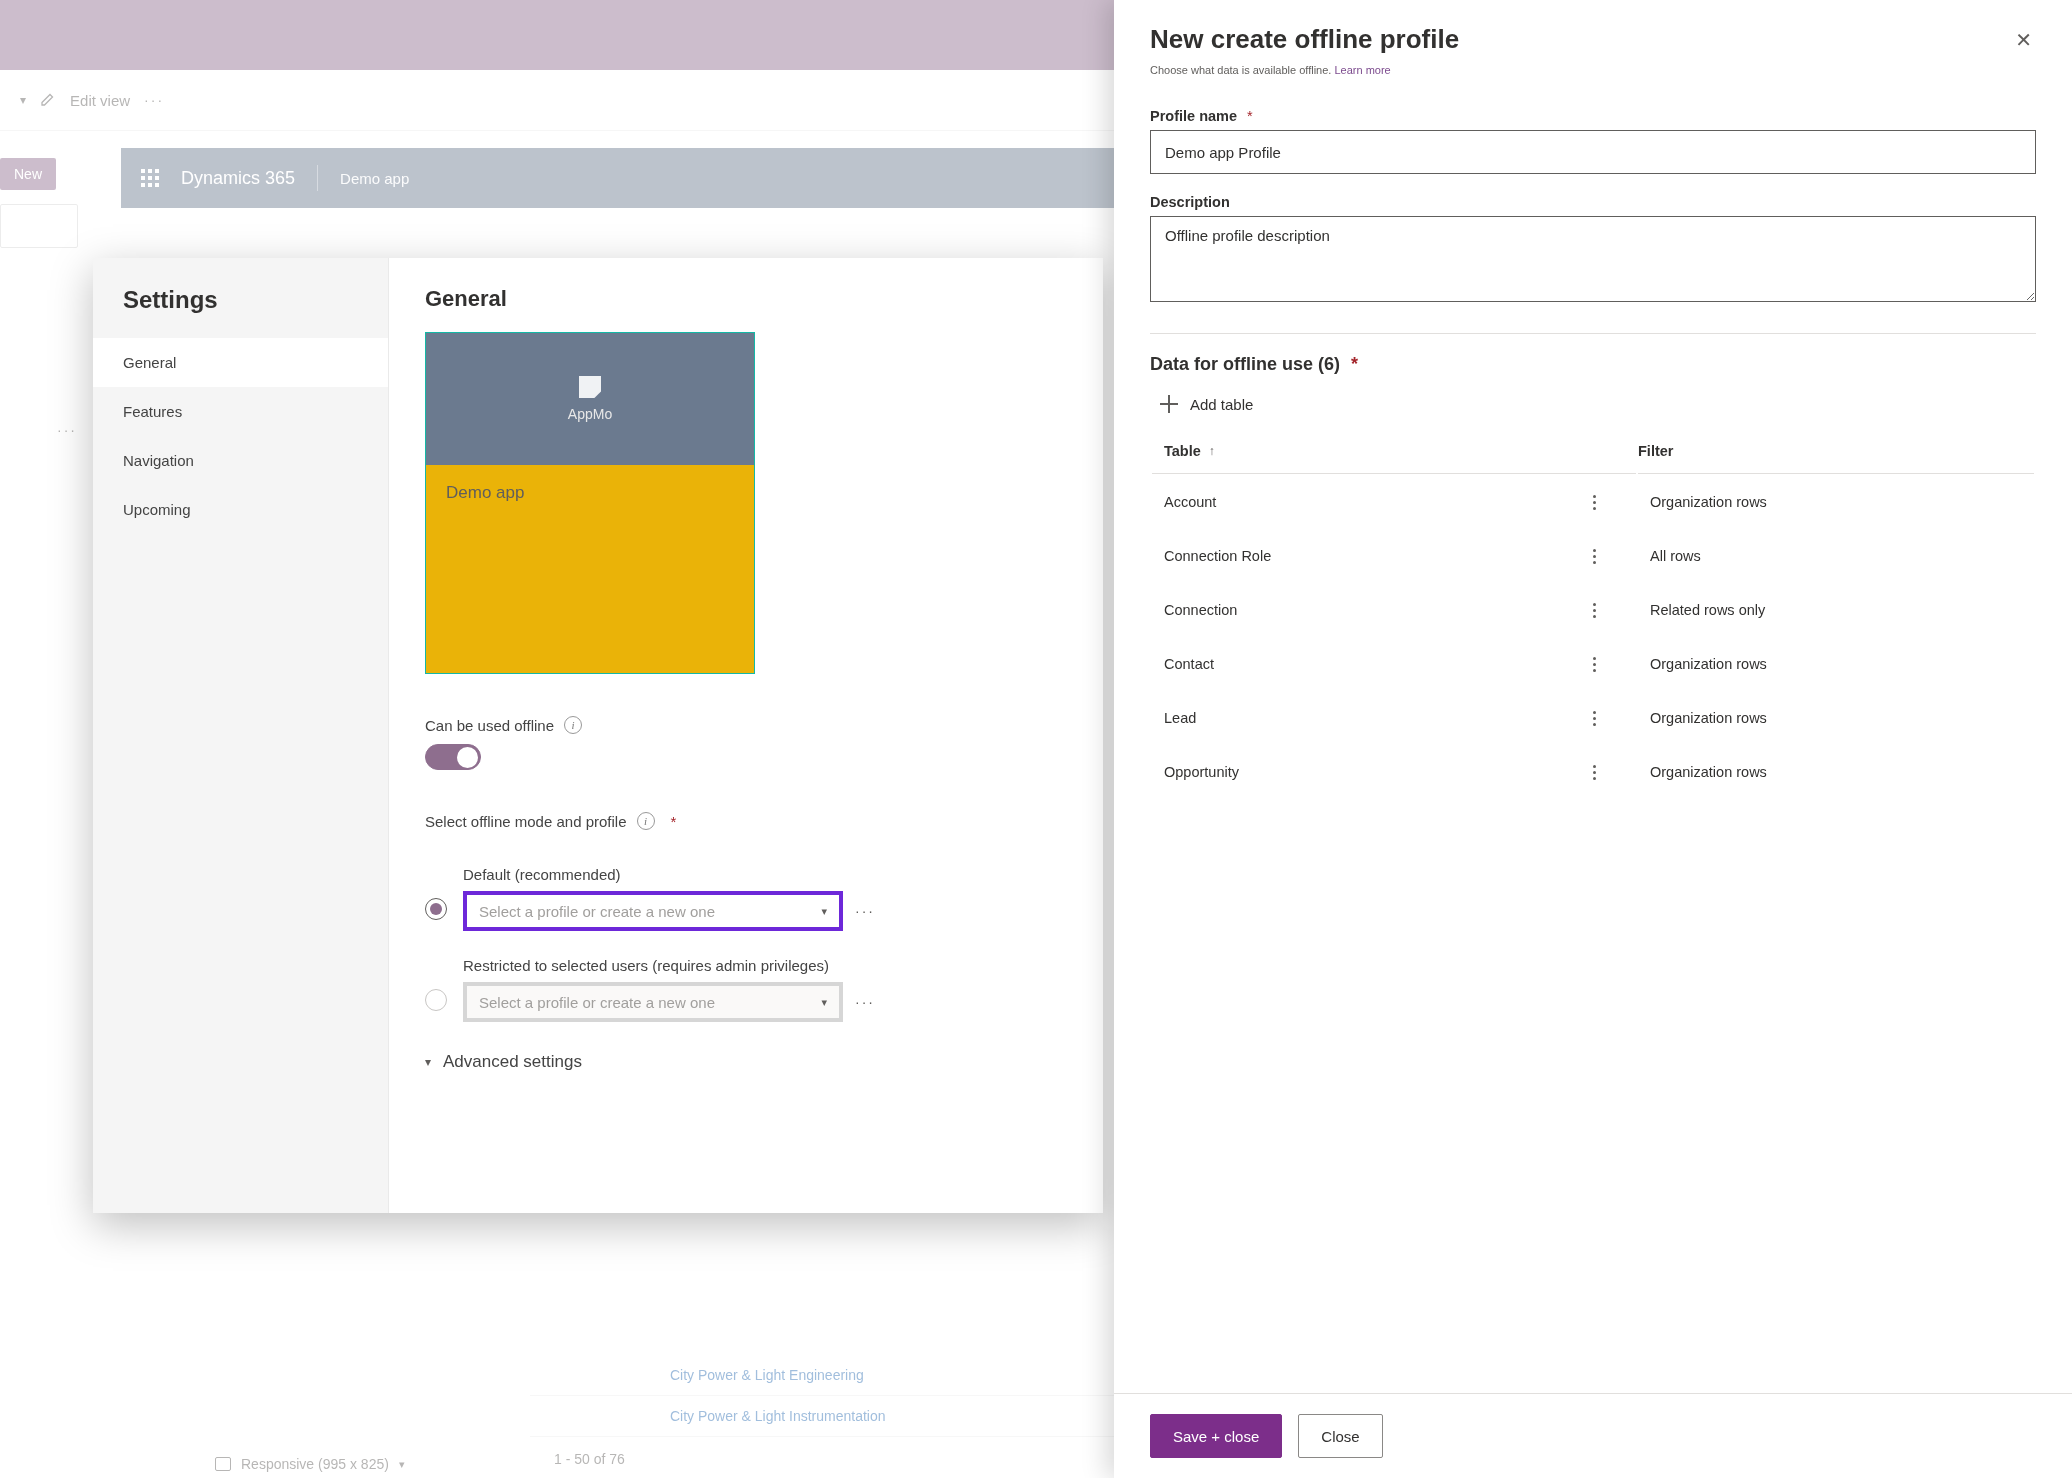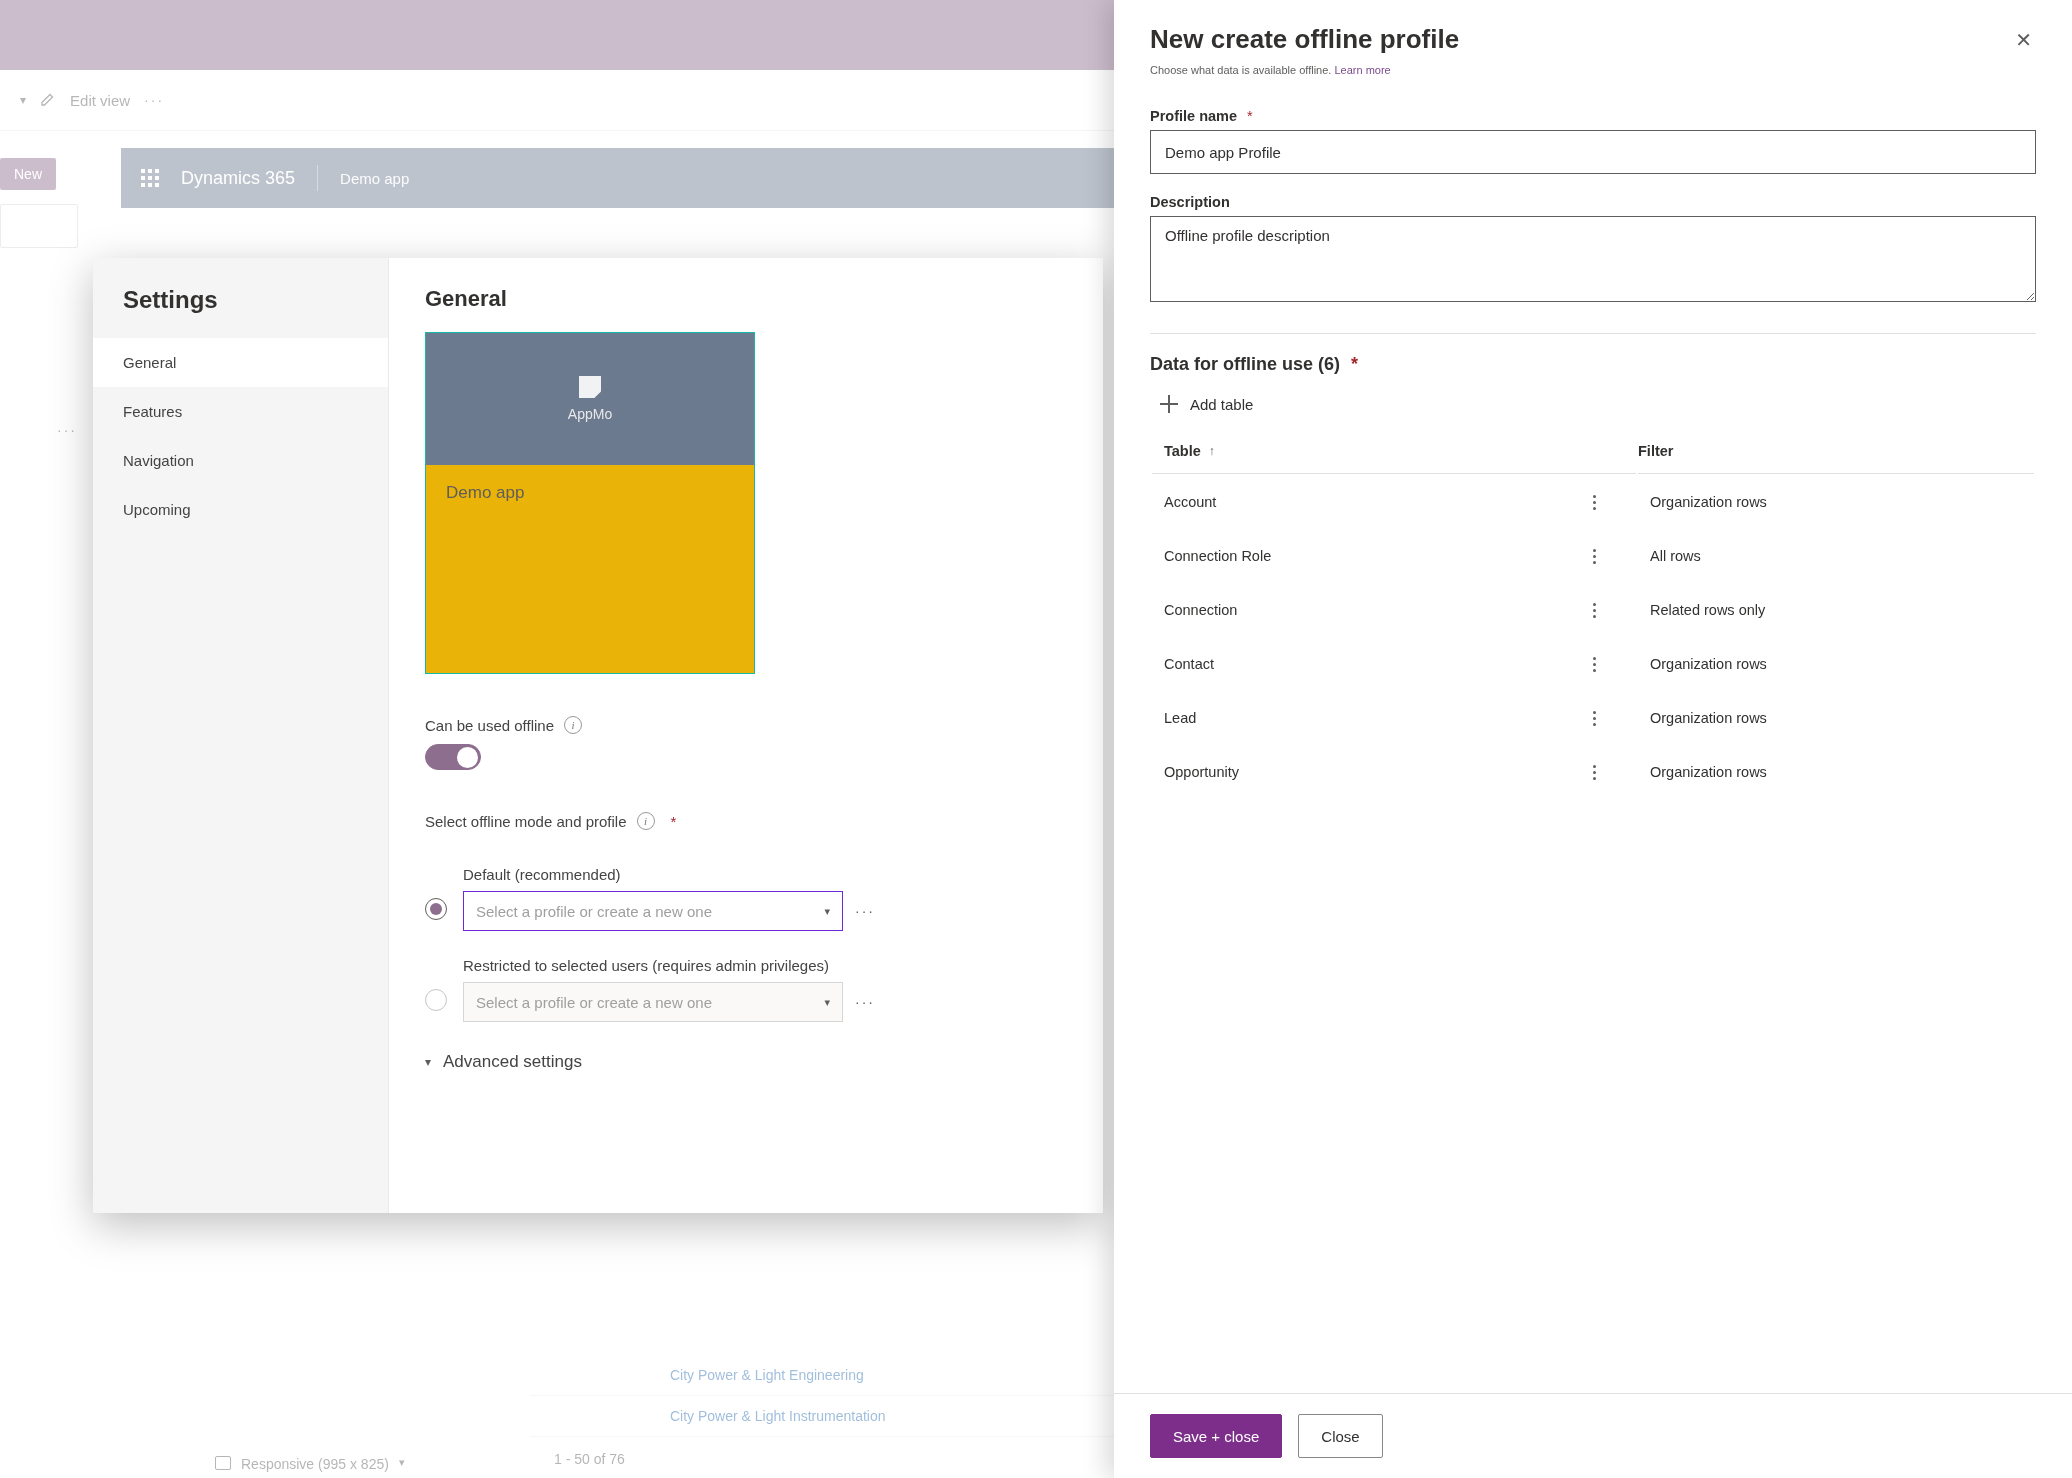--- a/index.html
+++ b/index.html
@@ -229,21 +229,21 @@
   display: flex; align-items: center; justify-content: center;
   margin-top: 32px;
   flex-shrink: 0;
 }
 .radio.disabled { border-color: #c8c6c4; }
 .radio .dot { width: 12px; height: 12px; border-radius: 50%; background: #8e6e8e; }
 .radio-content { flex: 1; }
 .radio-label { font-size: 15px; color: #444; margin-bottom: 8px; }
 .select-wrap { display: flex; align-items: center; gap: 12px; }
 .fake-select {
-  border: 1px solid #6d28d9;
+  border: 4px solid #6d28d9;
   background: #fff;
   height: 40px;
   width: 380px;
   display: flex;
   align-items: center;
   padding: 0 12px;
   color: #a19f9d;
   font-size: 15px;
   justify-content: space-between;
 }
@@ -282,20 +282,21 @@
 .bg-pager {
   padding: 14px 0 0 24px;
   color: #605e5c;
   font-size: 14px;
 }
 .bg-footer {
   position: absolute;
   bottom: 6px;
   left: 130px;
   display: flex;
+  align-items: center;
   gap: 10px;
   color: #605e5c;
   font-size: 14px;
 }
 .bg-footer .ficon {
   width: 16px; height: 14px; border: 1.5px solid #605e5c; border-radius: 2px;
 }
 .bg-footer .fchev { font-size: 11px; }
 
 

